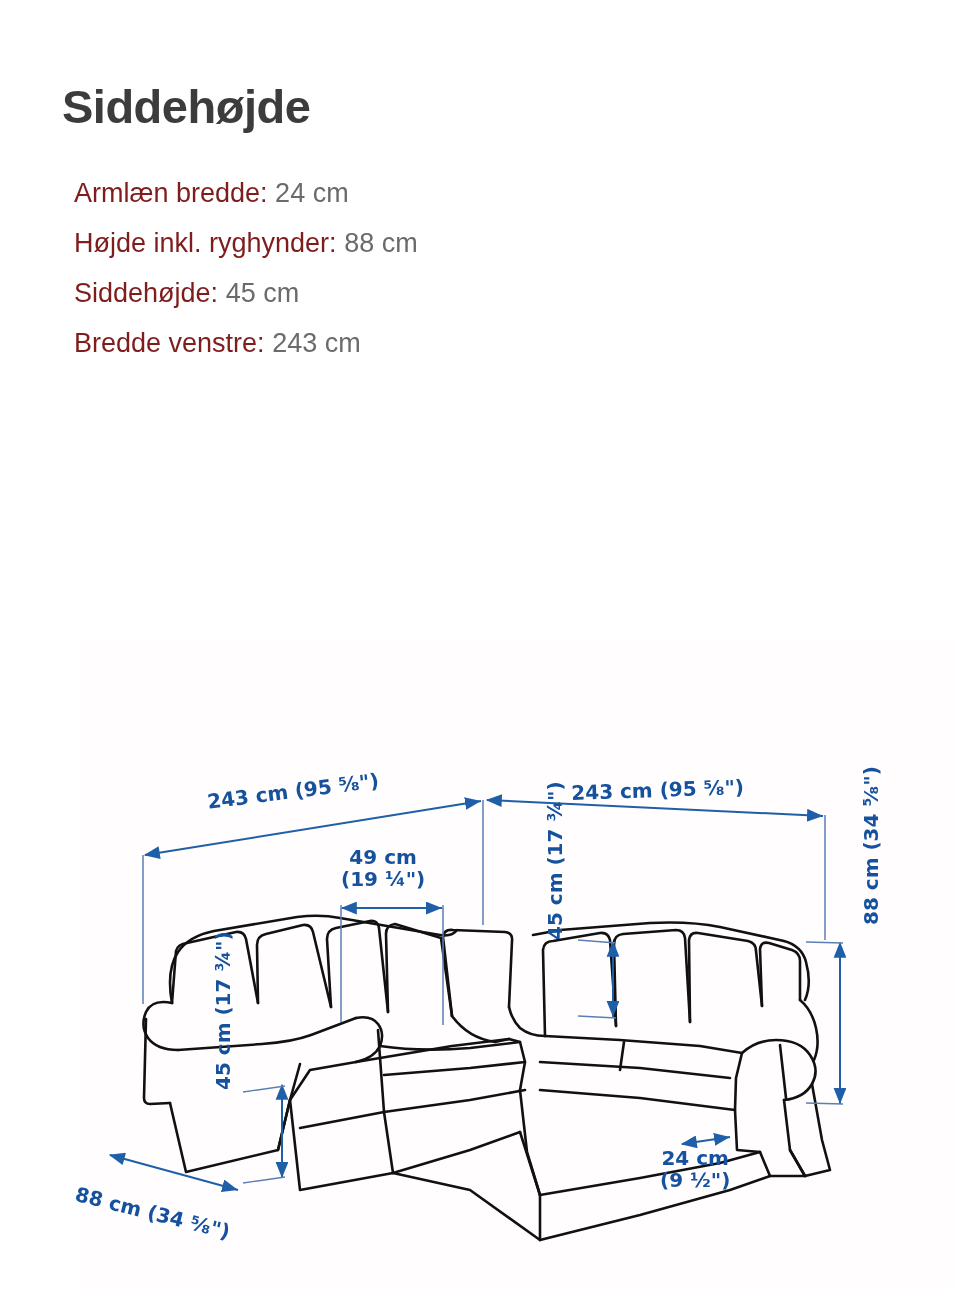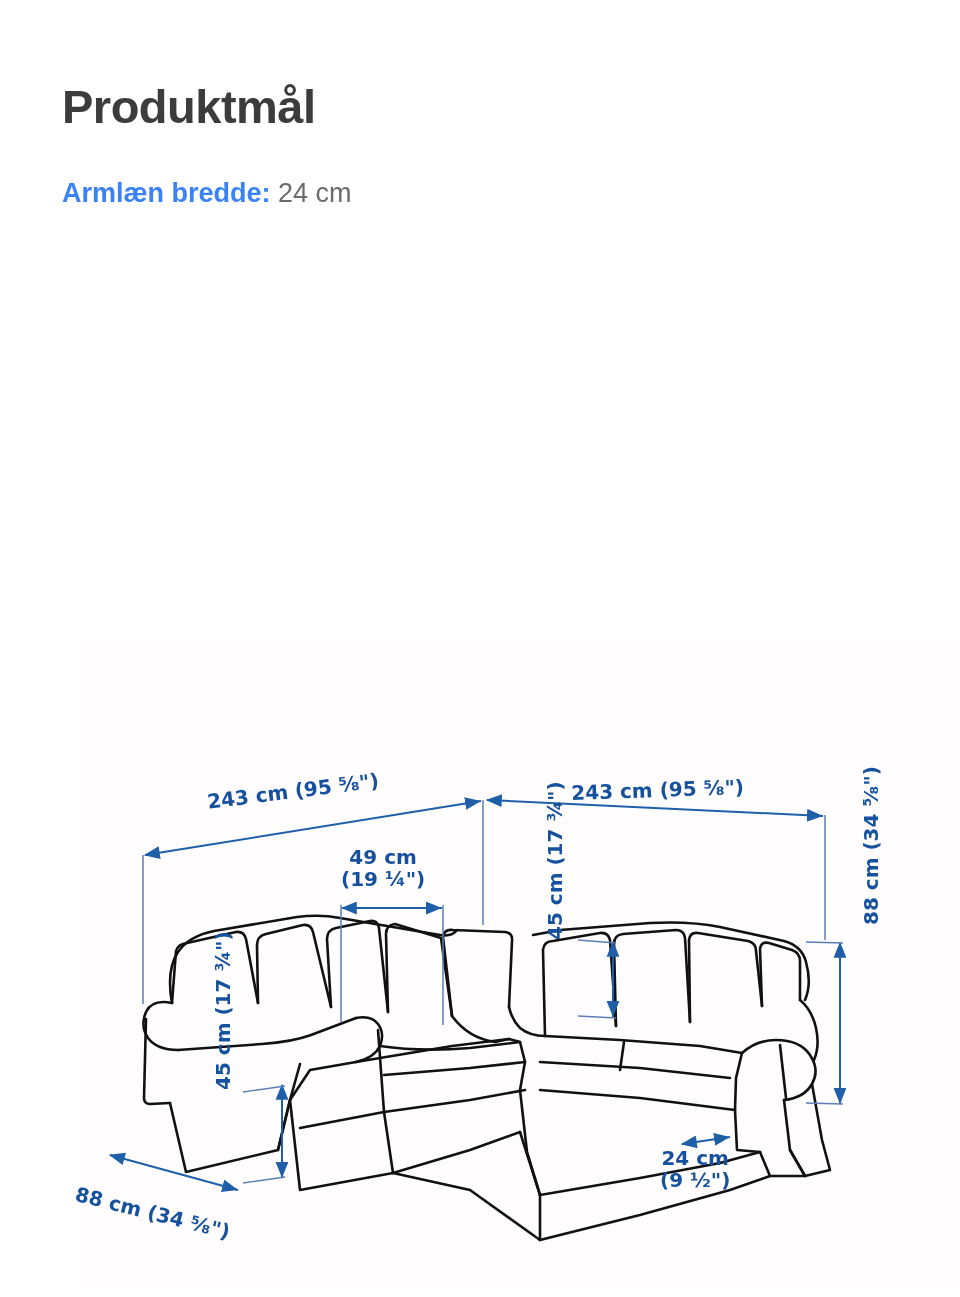--- a/index.html
+++ b/index.html
@@ -35,22 +35,23 @@
     top: 168px;
     width: 840px;
   }
   .spec-row {
     font-size: 27px;
     line-height: 50px;
     color: #6b6b6b;
     white-space: nowrap;
   }
   .spec-label {
-    font-weight: bold;
-    color: #3b82f6;
+    font-weight: normal;
+    color: #7f1d1d;
+    margin-left: 12px;
   }
   .spec-value {
     font-weight: normal;
     color: #6b6b6b;
   }
 
   
   .diagram-panel {
     position: absolute;
     left: 80px;
@@ -82,33 +83,45 @@
   #lbl-seat-depth   { left: 341px; top: 847px;  font-size: 20px; text-align: center; }
   #lbl-seat-h-mid   { left: 545px; top: 940px;  font-size: 20px; transform: rotate(-90deg); transform-origin: left top; }
   #lbl-height-right { left: 861px; top: 925px;  font-size: 20px; transform: rotate(-90deg); transform-origin: left top; }
   #lbl-seat-h-left  { left: 213px; top: 1090px; font-size: 20px; transform: rotate(-90deg); transform-origin: left top; }
   #lbl-depth        { left: 78px;  top: 1184px; font-size: 20px; transform: rotate(14deg); transform-origin: left top; }
   #lbl-arm-width    { left: 660px; top: 1148px; font-size: 20px; text-align: center; }
 </style>
 </head>
 <body>
 
-<h1 class="page-title">Produktmål</h1>
+<h1 class="page-title">Siddehøjde</h1>
 
 <div class="spec-list">
 
   <div class="spec-row">
     <span class="spec-label">Armlæn bredde:</span>
     <span class="spec-value">24 cm</span>
   </div>
 
 
-
-
-
+  <div class="spec-row">
+    <span class="spec-label">Højde inkl. ryghynder:</span>
+    <span class="spec-value">88 cm</span>
+  </div>
+
+
+  <div class="spec-row">
+    <span class="spec-label">Siddehøjde:</span>
+    <span class="spec-value">45 cm</span>
+  </div>
+
+  <div class="spec-row">
+    <span class="spec-label">Bredde venstre:</span>
+    <span class="spec-value">243 cm</span>
+  </div>
 
 
 </div>
 
 <div class="diagram-panel"></div>
 
 <svg class="diagram-svg" viewBox="0 0 960 1297">
   <defs>
     <marker id="arrHead" markerWidth="9" markerHeight="9" refX="8" refY="3.2" orient="auto" markerUnits="strokeWidth">
       <path d="M0,0 L8,3.2 L0,6.4 z" fill="#1f5fa8"></path>

